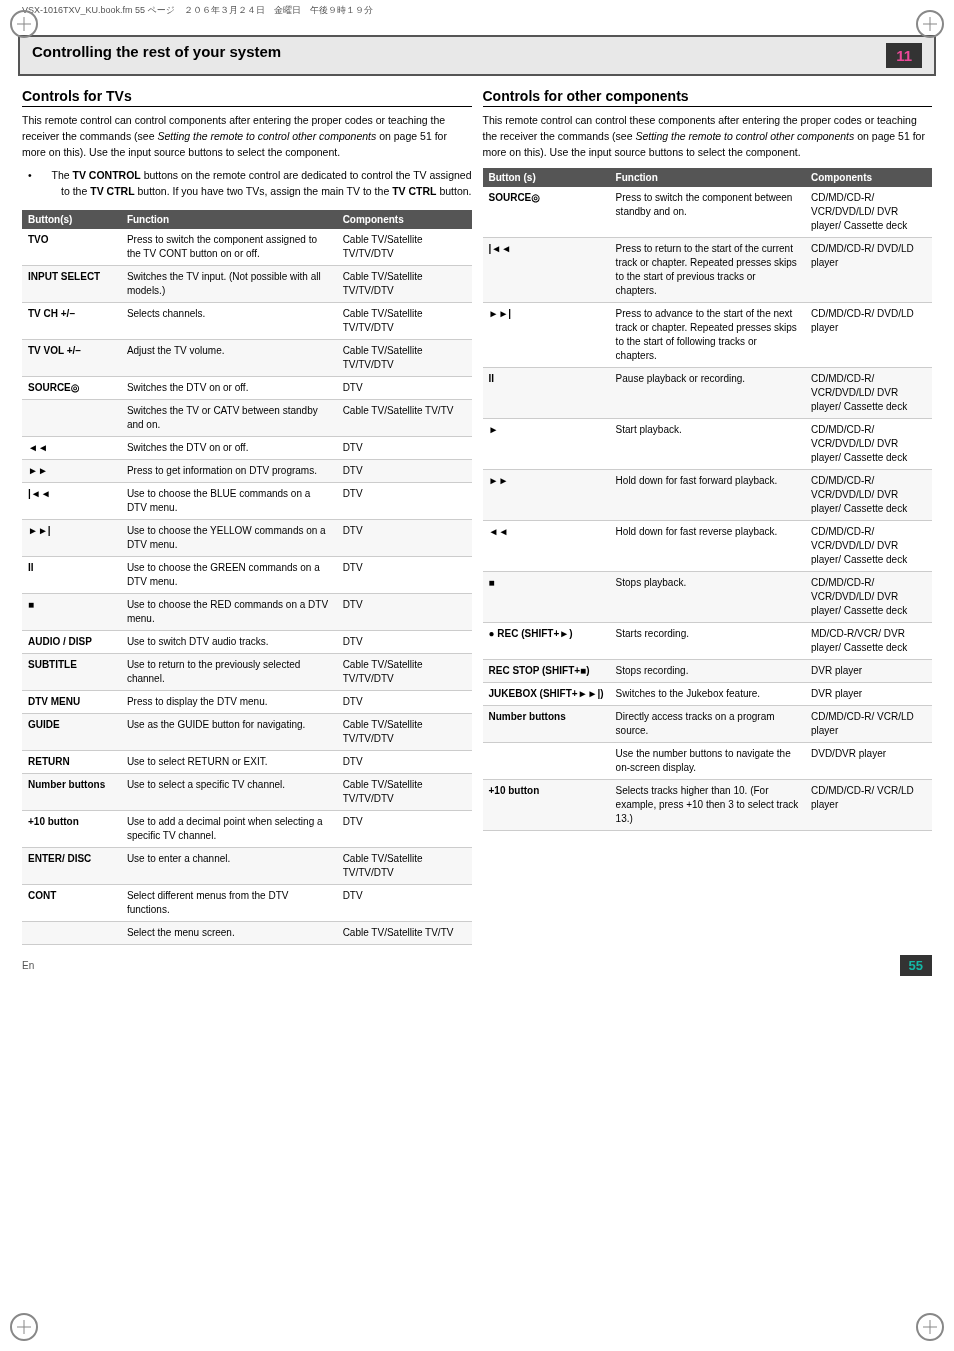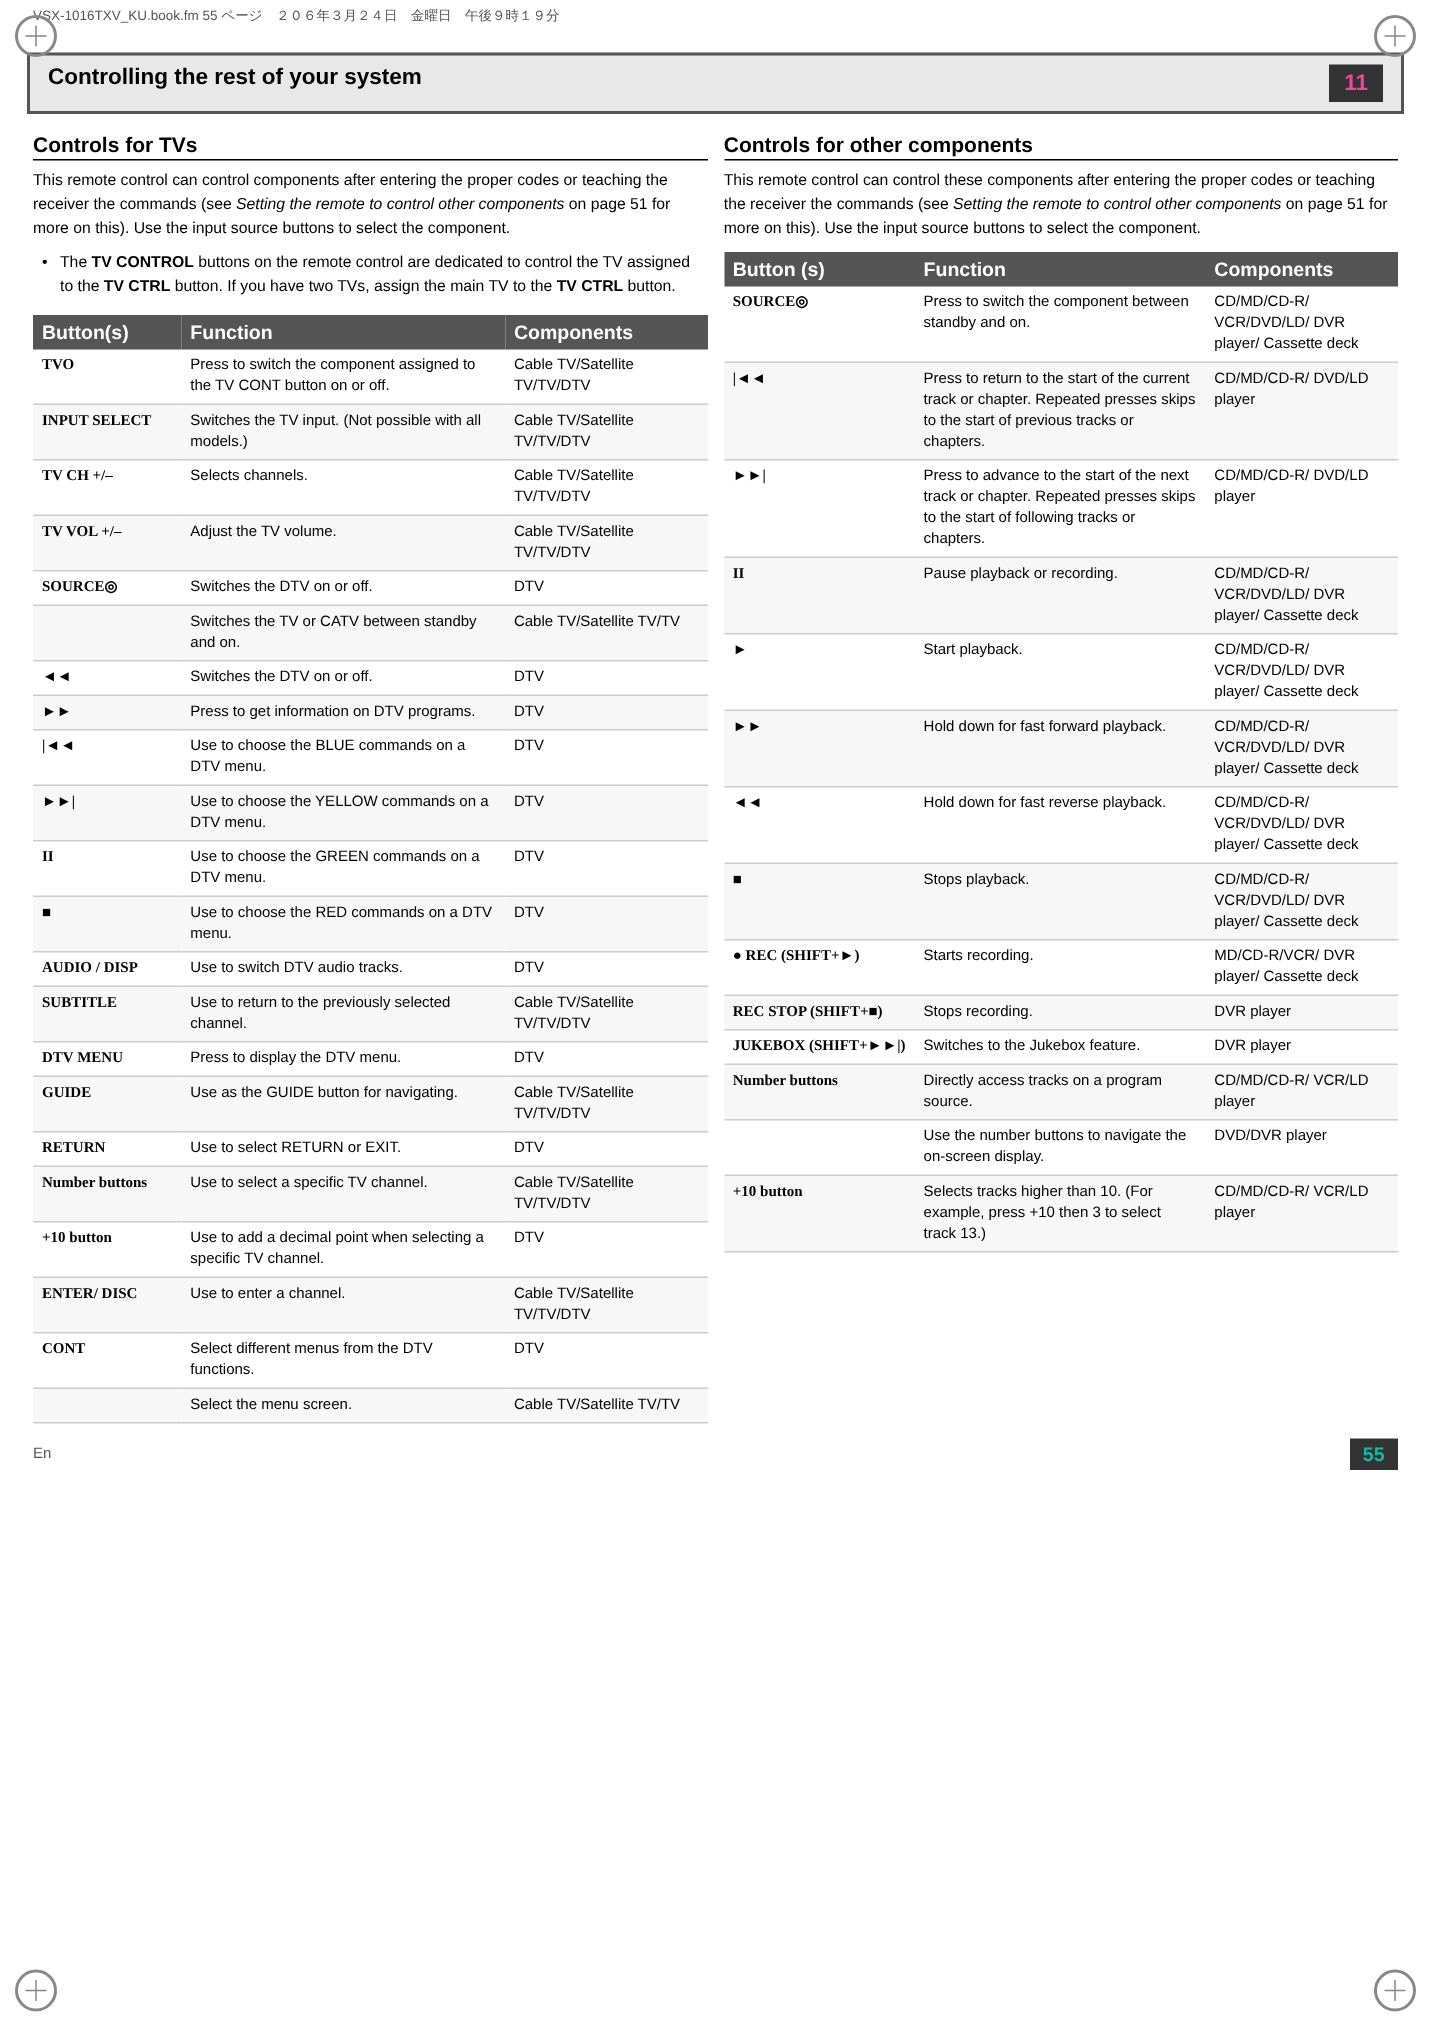--- a/index.html
+++ b/index.html
@@ -78,20 +78,21 @@
       margin-bottom: 8px;
     }
 
     .section-intro em {
       font-style: italic;
     }
 
     .bullet-list {
       list-style: none;
       margin: 0 0 10px 6px;
+      text-align: right;
     }
     .bullet-list li {
       font-size: 10.5px;
       line-height: 1.5;
       padding-left: 12px;
       position: relative;
     }
     .bullet-list li::before {
       content: "•";
       position: absolute;
@@ -107,42 +108,41 @@
 
     table thead tr {
       background: #555;
       color: #fff;
     }
 
     table thead th {
       padding: 4px 6px;
       text-align: left;
       font-weight: bold;
-      font-size: 13px;
+      font-size: 10px;
     }
 
     table tbody tr {
       border-bottom: 1px solid #ccc;
       vertical-align: top;
     }
 
     table tbody tr:nth-child(even) {
       background: #f7f7f7;
     }
 
     table tbody td {
       padding: 4px 6px;
       font-size: 10px;
       line-height: 1.4;
     }
 
     table tbody td:first-child {
       font-weight: bold;
       white-space: nowrap;
-      font-family: Liberation Serif, serif;
     }
 
     .col-btn { width: 22%; }
     .col-fn  { width: 48%; }
     .col-comp { width: 30%; }
 
     
     .footer-bar {
       display: flex;
       justify-content: space-between;

